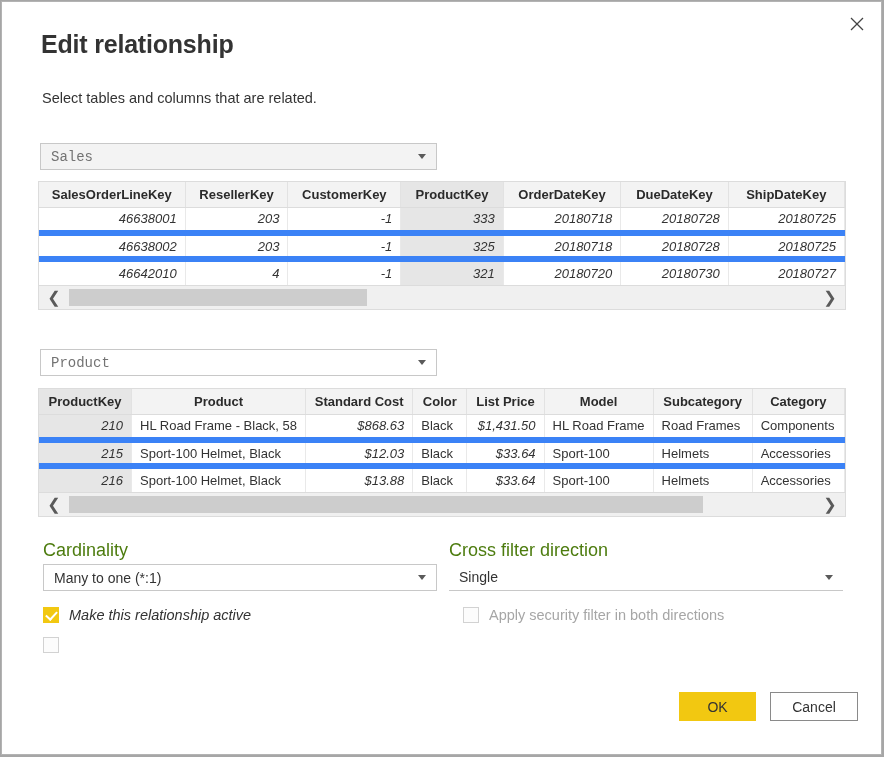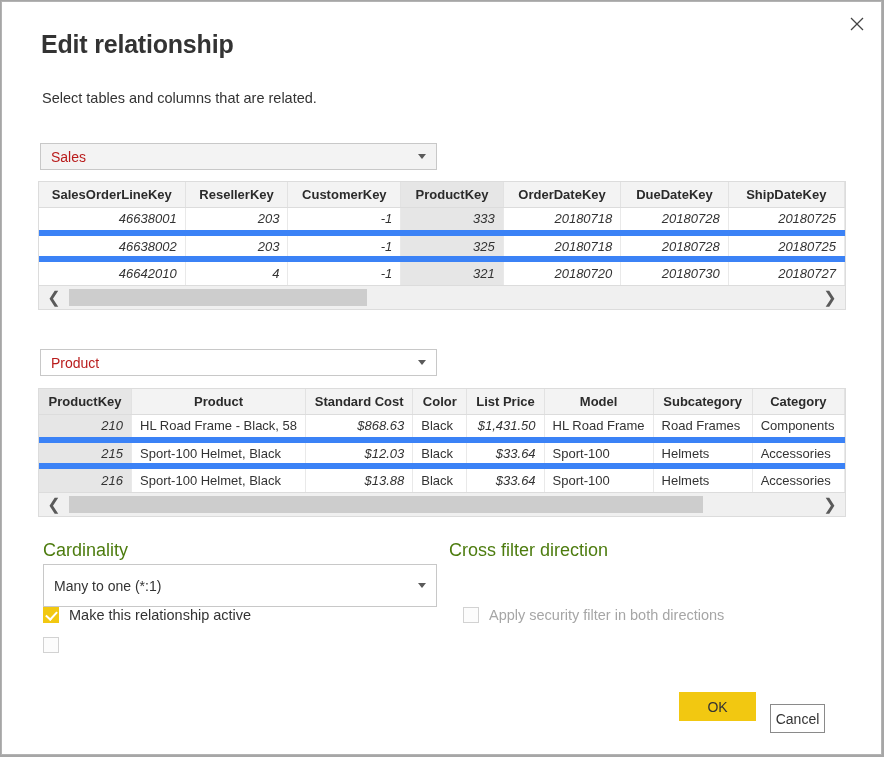--- a/index.html
+++ b/index.html
@@ -52,22 +52,23 @@
   .table-select {
     position: absolute;
     left: 38px;
     width: 397px;
     height: 27px;
     border: 1px solid #c8c8c8;
     display: flex;
     align-items: center;
     padding: 0 8px 0 10px;
     font-size: 14px;
-    color: #b91c1c;
-    cursor: pointer;
+    color: #737373;
+    cursor: pointer;
+    font-family: Liberation Mono, monospace;
   }
   .table-select.grey  { background: #f3f3f3; }
   .table-select.white { background: #ffffff; }
   .table-select .label { flex: 1; white-space: nowrap; overflow: hidden; }
   .caret {
     width: 0; height: 0;
     border-left: 4.5px solid transparent;
     border-right: 4.5px solid transparent;
     border-top: 5px solid #5a5a5a;
     margin-right: 2px;
@@ -145,21 +146,21 @@
   }
 
   
   .field-label {
     position: absolute;
     font-size: 18px;
     color: #4d7c0f;
   }
   .opt-select {
     position: absolute;
-    height: 43px;
+    height: 27px;
     display: flex;
     align-items: center;
     padding: 0 8px 0 10px;
     font-size: 14px;
     color: #333333;
     background: #ffffff;
     cursor: pointer;
   }
   .opt-select.boxed { border: 1px solid #c8c8c8; }
   .opt-select.underlined { border-bottom: 1px solid #c8c8c8; }
@@ -355,35 +356,39 @@
     </div>
   </div>
 
   <div class="field-label" style="left:41px; top:538px;">Cardinality</div>
   <div class="opt-select boxed" style="left:41px; top:562px; width:394px;">
     <span class="label">Many to one (*:1)</span>
     <span class="caret"></span>
   </div>
 
   <div class="field-label" style="left:447px; top:538px;">Cross filter direction</div>
-
-  <div class="cbrow" style="left:41px; top:605px;">
+  <div class="opt-select underlined" style="left:447px; top:562px; width:394px;">
+    <span class="label">Single</span>
+    <span class="caret"></span>
+  </div>
+
+  <div class="cbrow" style="left:41px; top:605px;font-style:italic;">
     <span class="cbox checked"></span>
     <span class="cb-label">Make this relationship active</span>
   </div>
 
   <div class="cbrow disabled" style="left:41px; top:635px;">
     <span class="cbox dim"></span>
   </div>
 
   <div class="cbrow disabled" style="left:461px; top:605px;">
     <span class="cbox dim"></span>
     <span class="cb-label dim">Apply security filter in both directions</span>
   </div>
 
   <div class="btn" id="ok-button" style="left:677px; top:690px; width:77px;">
     <span>OK</span>
   </div>
-  <div class="btn" id="cancel-button" style="left:768px; top:690px; width:55px;margin-top:12px;">
+  <div class="btn" id="cancel-button" style="left:768px; top:690px; width:88px;">
     <span>Cancel</span>
   </div>
 
 </div>
 
 </body></html>

